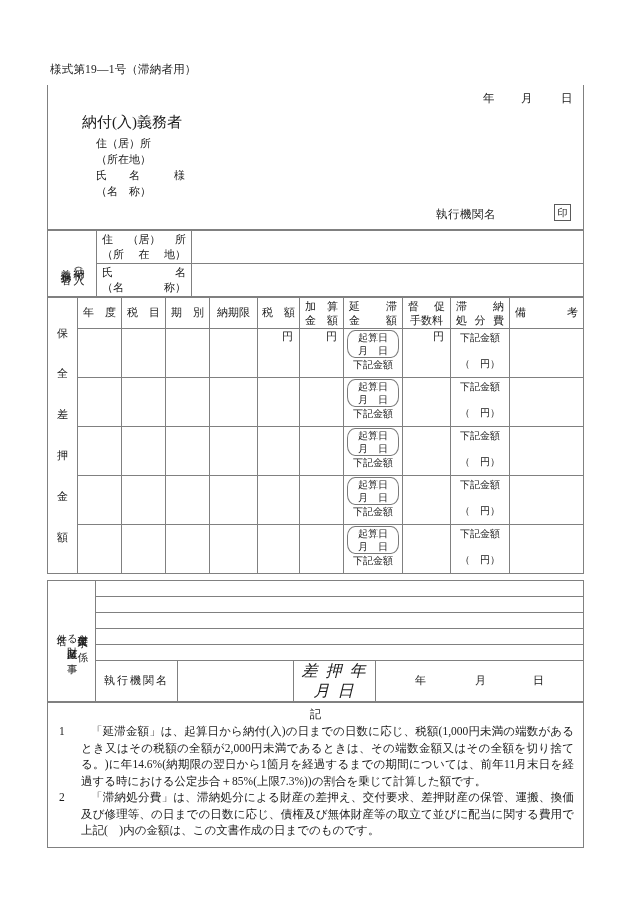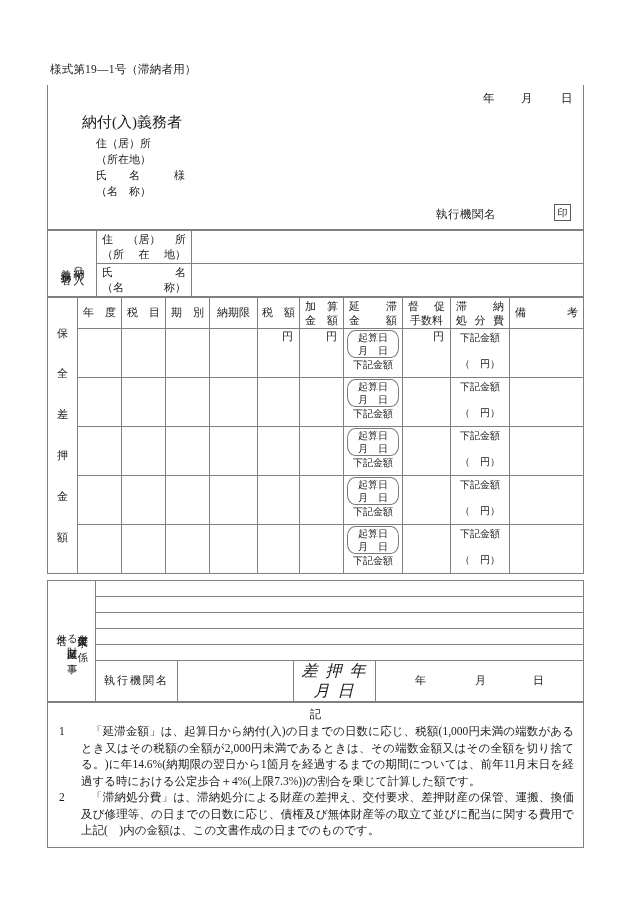--- a/index.html
+++ b/index.html
@@ -569,21 +569,21 @@
           <span class="sp y">年</span><span class="sp m">月</span><span class="sp">日</span>
         </td>
       </tr>
     </tbody>
       </table>
 
     <div class="notes" style="border-top:1px solid #808080;">
       <div class="ki">記</div>
       <div class="note-item">
         <div class="note-num">1</div>
-        <div class="note-body">「延滞金額」は、起算日から納付(入)の日までの日数に応じ、税額(1,000円未満の端数があるとき又はその税額の全額が2,000円未満であるときは、その端数金額又はその全額を切り捨てる。)に年14.6%(納期限の翌日から1箇月を経過するまでの期間については、前年11月末日を経過する時における公定歩合＋4%(上限7.3%))の割合を乗じて計算した額です。</div>
+        <div class="note-body">「延滞金額」は、起算日から納付(入)の日までの日数に応じ、税額(1,000円未満の端数があるとき又はその税額の全額が2,000円未満であるときは、その端数金額又はその全額を切り捨てる。)に年14.6%(納期限の翌日から1箇月を経過するまでの期間については、前年11月末日を経過する時における公定歩合＋85%(上限7.3%))の割合を乗じて計算した額です。</div>
       </div>
       <div class="note-item">
         <div class="note-num">2</div>
         <div class="note-body">「滞納処分費」は、滞納処分による財産の差押え、交付要求、差押財産の保管、運搬、換価及び修理等、の日までの日数に応じ、債権及び無体財産等の取立て並びに配当に関する費用で上記(　)内の金額は、この文書作成の日までのものです。</div>
       </div>
     </div>
 
   </div>
 </div>
 

